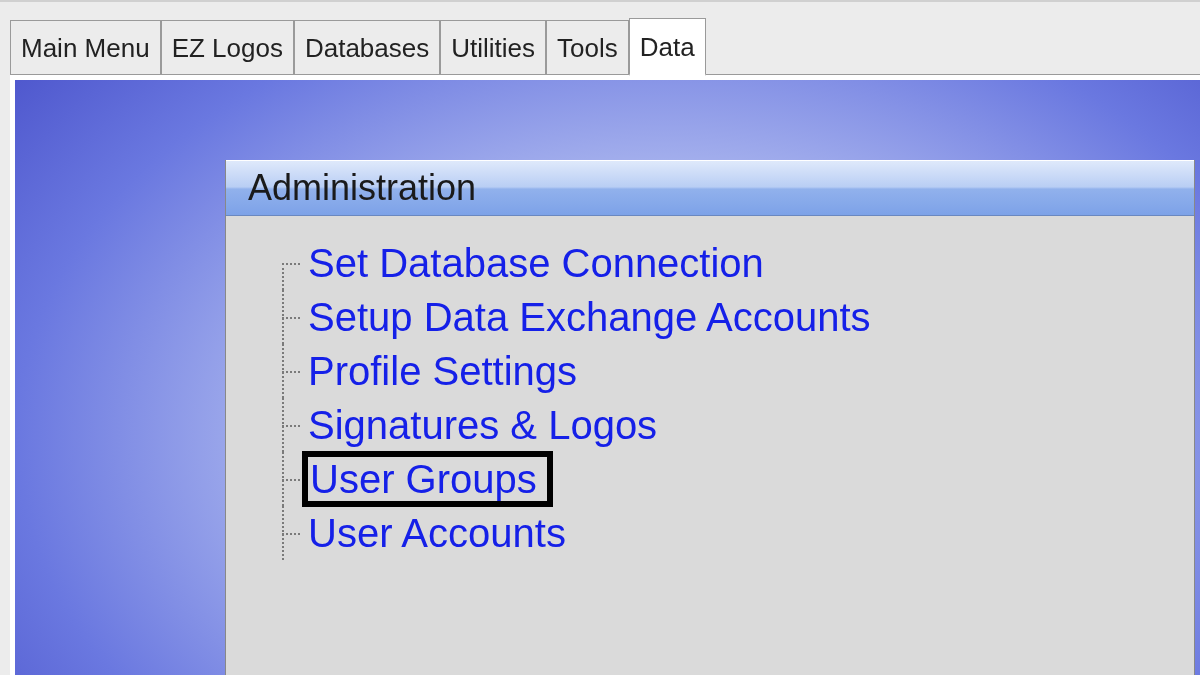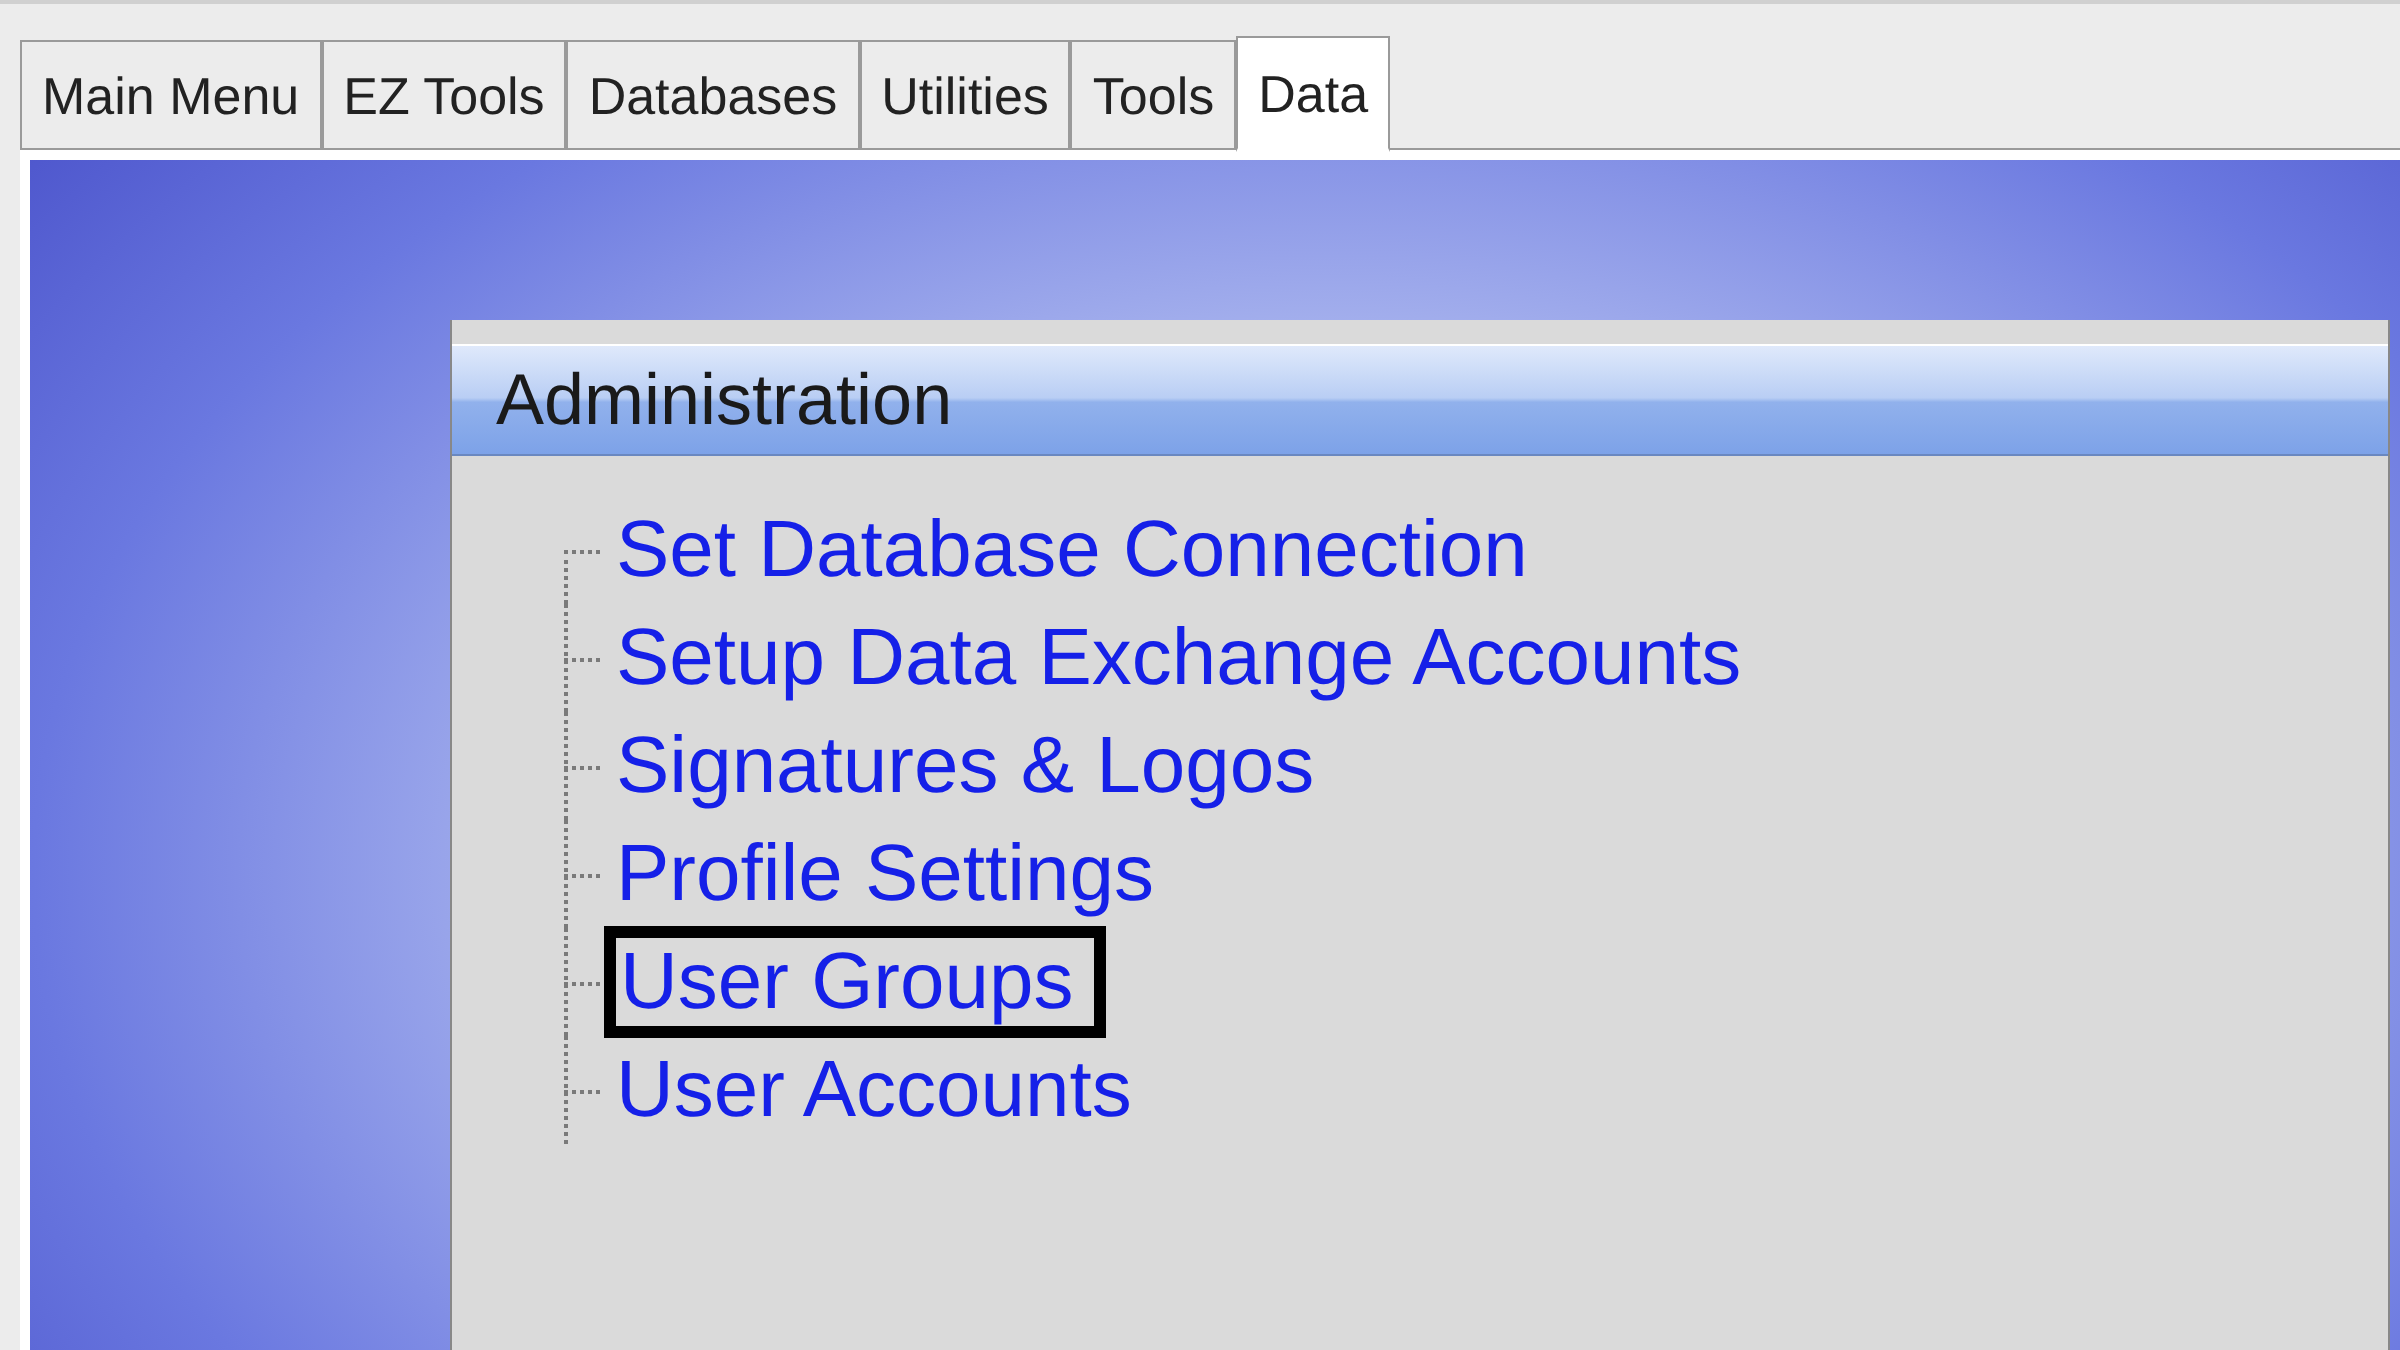--- a/index.html
+++ b/index.html
@@ -78,21 +78,20 @@
     border-top: none;
   }
   .admin-panel-header {
     height: 56px;
     background: linear-gradient(to bottom, #dfe9fb 0%, #b9cef4 48%, #91b1ec 52%, #7da2e8 100%);
     border-bottom: 1px solid #6a88c0;
     border-top: 1px solid #ffffff;
     padding-left: 22px;
     display: flex;
     align-items: center;
-    margin-top: 12px;
   }
   .admin-panel-title {
     font-size: 36px;
     color: #1a1a1a;
   }
   .tree {
     padding: 20px 40px 20px 50px;
   }
   .tree-item-row {
     display: flex;
@@ -140,21 +139,21 @@
     margin-left: -2px;
   }
 </style>
 </head>
 <body>
 
 <div class="window">
 
   <div class="tabbar">
     <div class="tab">Main Menu</div>
-    <div class="tab">EZ Tools</div>
+    <div class="tab">EZ Logos</div>
     <div class="tab">Databases</div>
     <div class="tab">Utilities</div>
     <div class="tab">Tools</div>
     <div class="tab active">Data</div>
   </div>
 
   <div class="tabpanel">
     <div class="blue-area">
 
       <div class="admin-panel">
@@ -169,26 +168,26 @@
             <span class="tree-link">Set Database Connection</span>
           </div>
 
           <div class="tree-item-row">
             <span class="tree-connector"></span>
             <span class="tree-link">Setup Data Exchange Accounts</span>
           </div>
 
           <div class="tree-item-row">
             <span class="tree-connector"></span>
+            <span class="tree-link">Profile Settings</span>
+          </div>
+
+          <div class="tree-item-row">
+            <span class="tree-connector"></span>
             <span class="tree-link">Signatures &amp; Logos</span>
-          </div>
-
-          <div class="tree-item-row">
-            <span class="tree-connector"></span>
-            <span class="tree-link">Profile Settings</span>
           </div>
 
           <div class="tree-item-row">
             <span class="tree-connector"></span>
             <span class="tree-link highlighted">User Groups</span>
           </div>
 
           <div class="tree-item-row">
             <span class="tree-connector"></span>
             <span class="tree-link">User Accounts</span>

